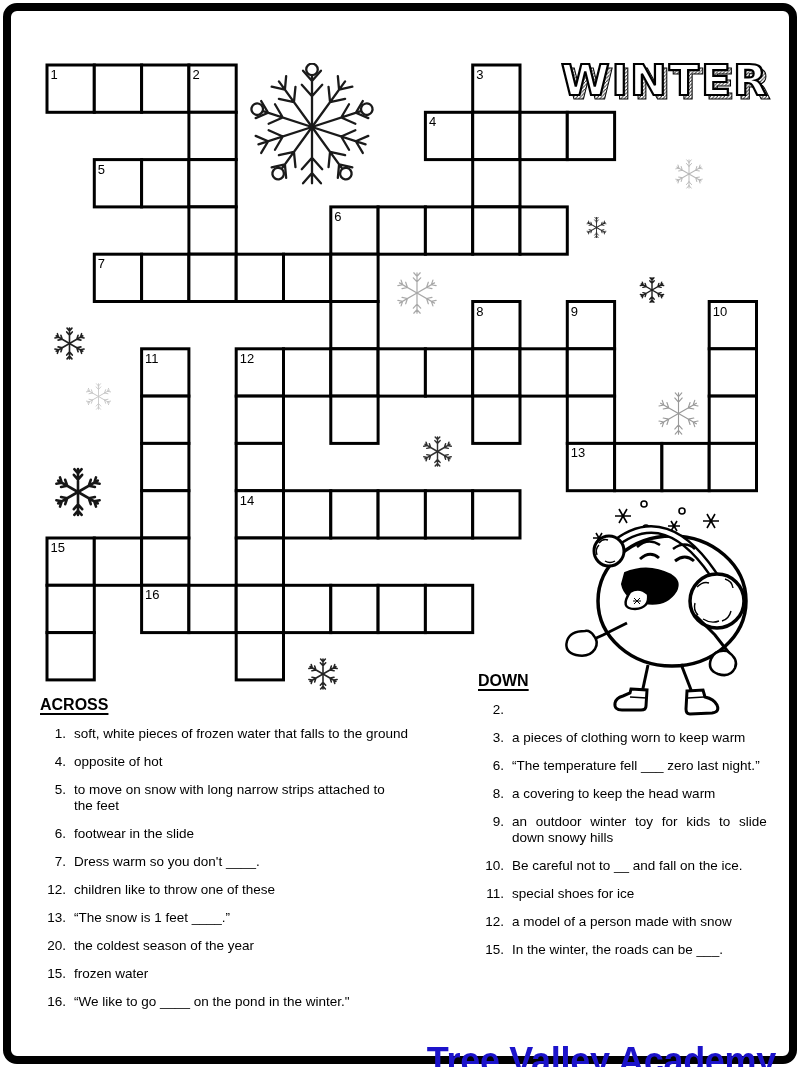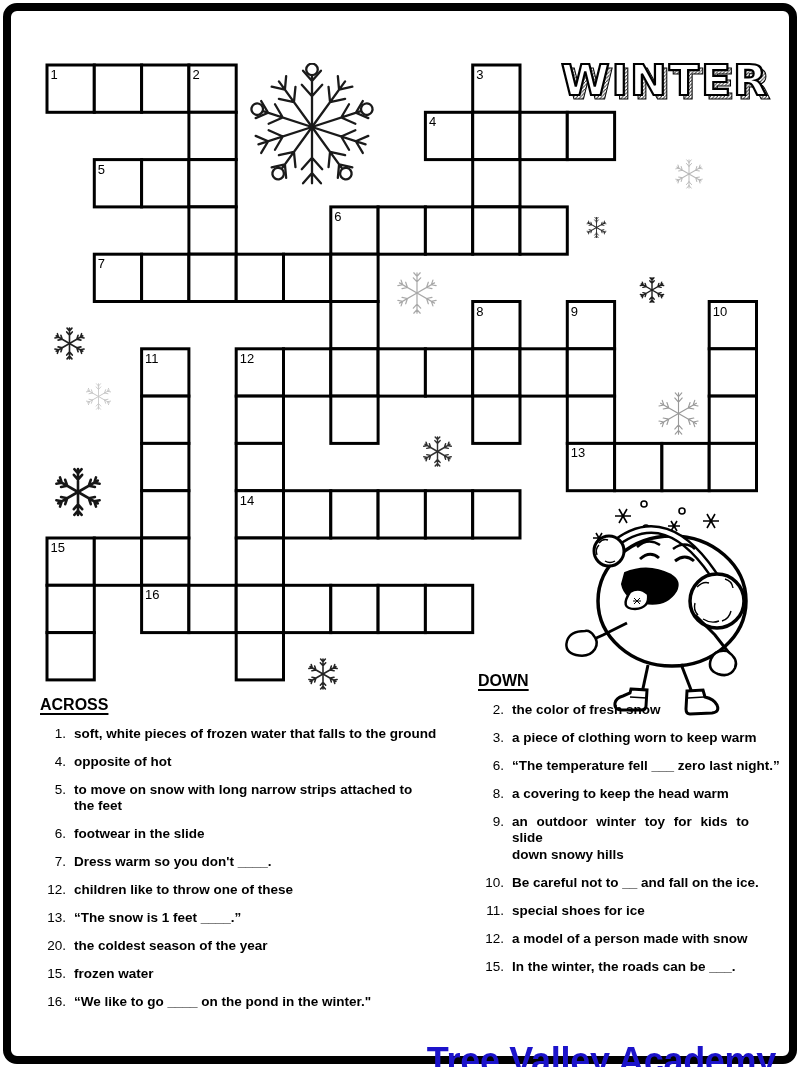--- a/index.html
+++ b/index.html
@@ -7,21 +7,21 @@
         font-family:"Liberation Sans",sans-serif;color:#000;}
   .frame{position:absolute;left:3px;top:3px;right:3px;bottom:3px;
          border:8px solid #000;border-radius:14px;pointer-events:none;}
   .abs{position:absolute;}
   
   .clues{position:absolute;font-size:13.5px;line-height:16.5px;}
   .clues-title{font-size:16px;font-weight:bold;text-decoration:underline;
                text-decoration-thickness:2px;text-underline-offset:3px;margin-bottom:12px;}
   .clue{display:flex;margin-bottom:11.5px;}
   .clue .num{flex:none;width:26px;text-align:right;margin-right:8px;}
-  .clue .txt{flex:1;font-weight:bold;}
+  .clue .txt{flex:1;}
   .spread{word-spacing:5px;}
   .brand{position:absolute;top:1040px;right:24px;font-size:36px;font-weight:bold;
          letter-spacing:-0.3px;color:#1c13ca;}
   svg text.gridnum{font-family:"Liberation Sans",sans-serif;font-size:13px;fill:#000;}
   #title-svg text{font-family:"DejaVu Sans",sans-serif;font-weight:bold;letter-spacing:2px;}
 </style>
 </head>
 <body>
 
 <div class="page">
@@ -451,25 +451,24 @@
           <span class="txt"><span>“We like to go ____ on the pond in the winter."</span></span>
         </div>
       </div>
   </div>
 
   <div class="clues" style="left:478px;top:673px;width:308px;">
     <div class="clues-title">DOWN</div>
     <div id="down-list">
         <div class="clue">
           <span class="num">2.</span>
-          <span class="txt"><span>the color of fresh snow</span></span>
         </div>
         <div class="clue">
           <span class="num">3.</span>
-          <span class="txt"><span>a piece of clothing worn to keep warm</span></span>
+          <span class="txt"><span>a pieces of clothing worn to keep warm</span></span>
         </div>
         <div class="clue">
           <span class="num">6.</span>
           <span class="txt"><span>“The temperature fell ___ zero last night.”</span></span>
         </div>
         <div class="clue">
           <span class="num">8.</span>
           <span class="txt"><span>a covering to keep the head warm</span></span>
         </div>
         <div class="clue">

